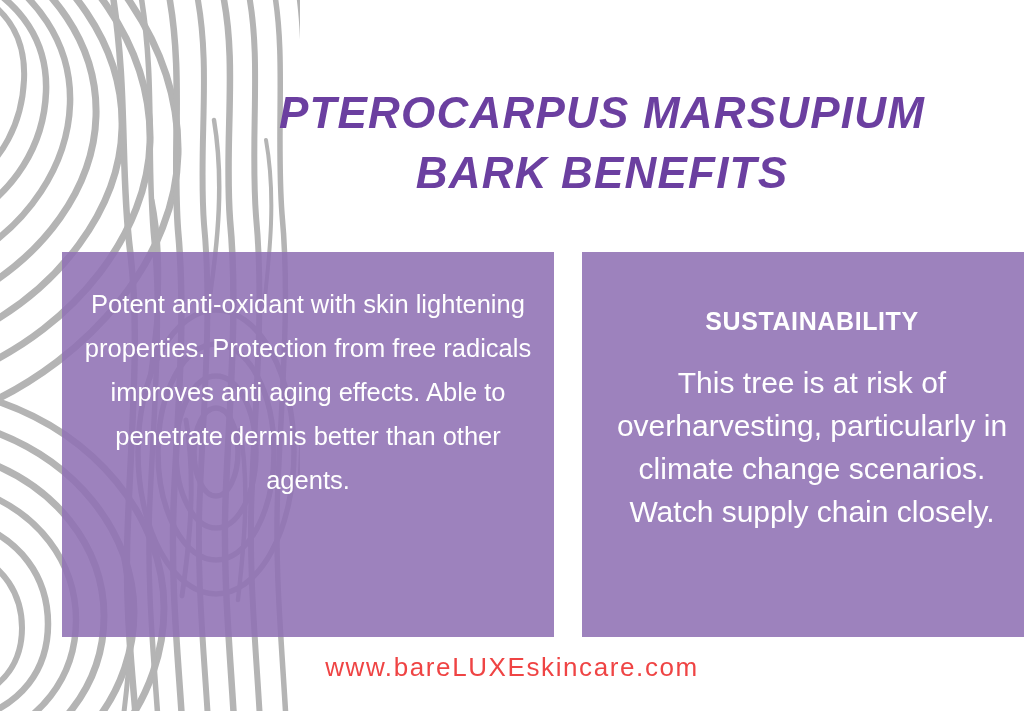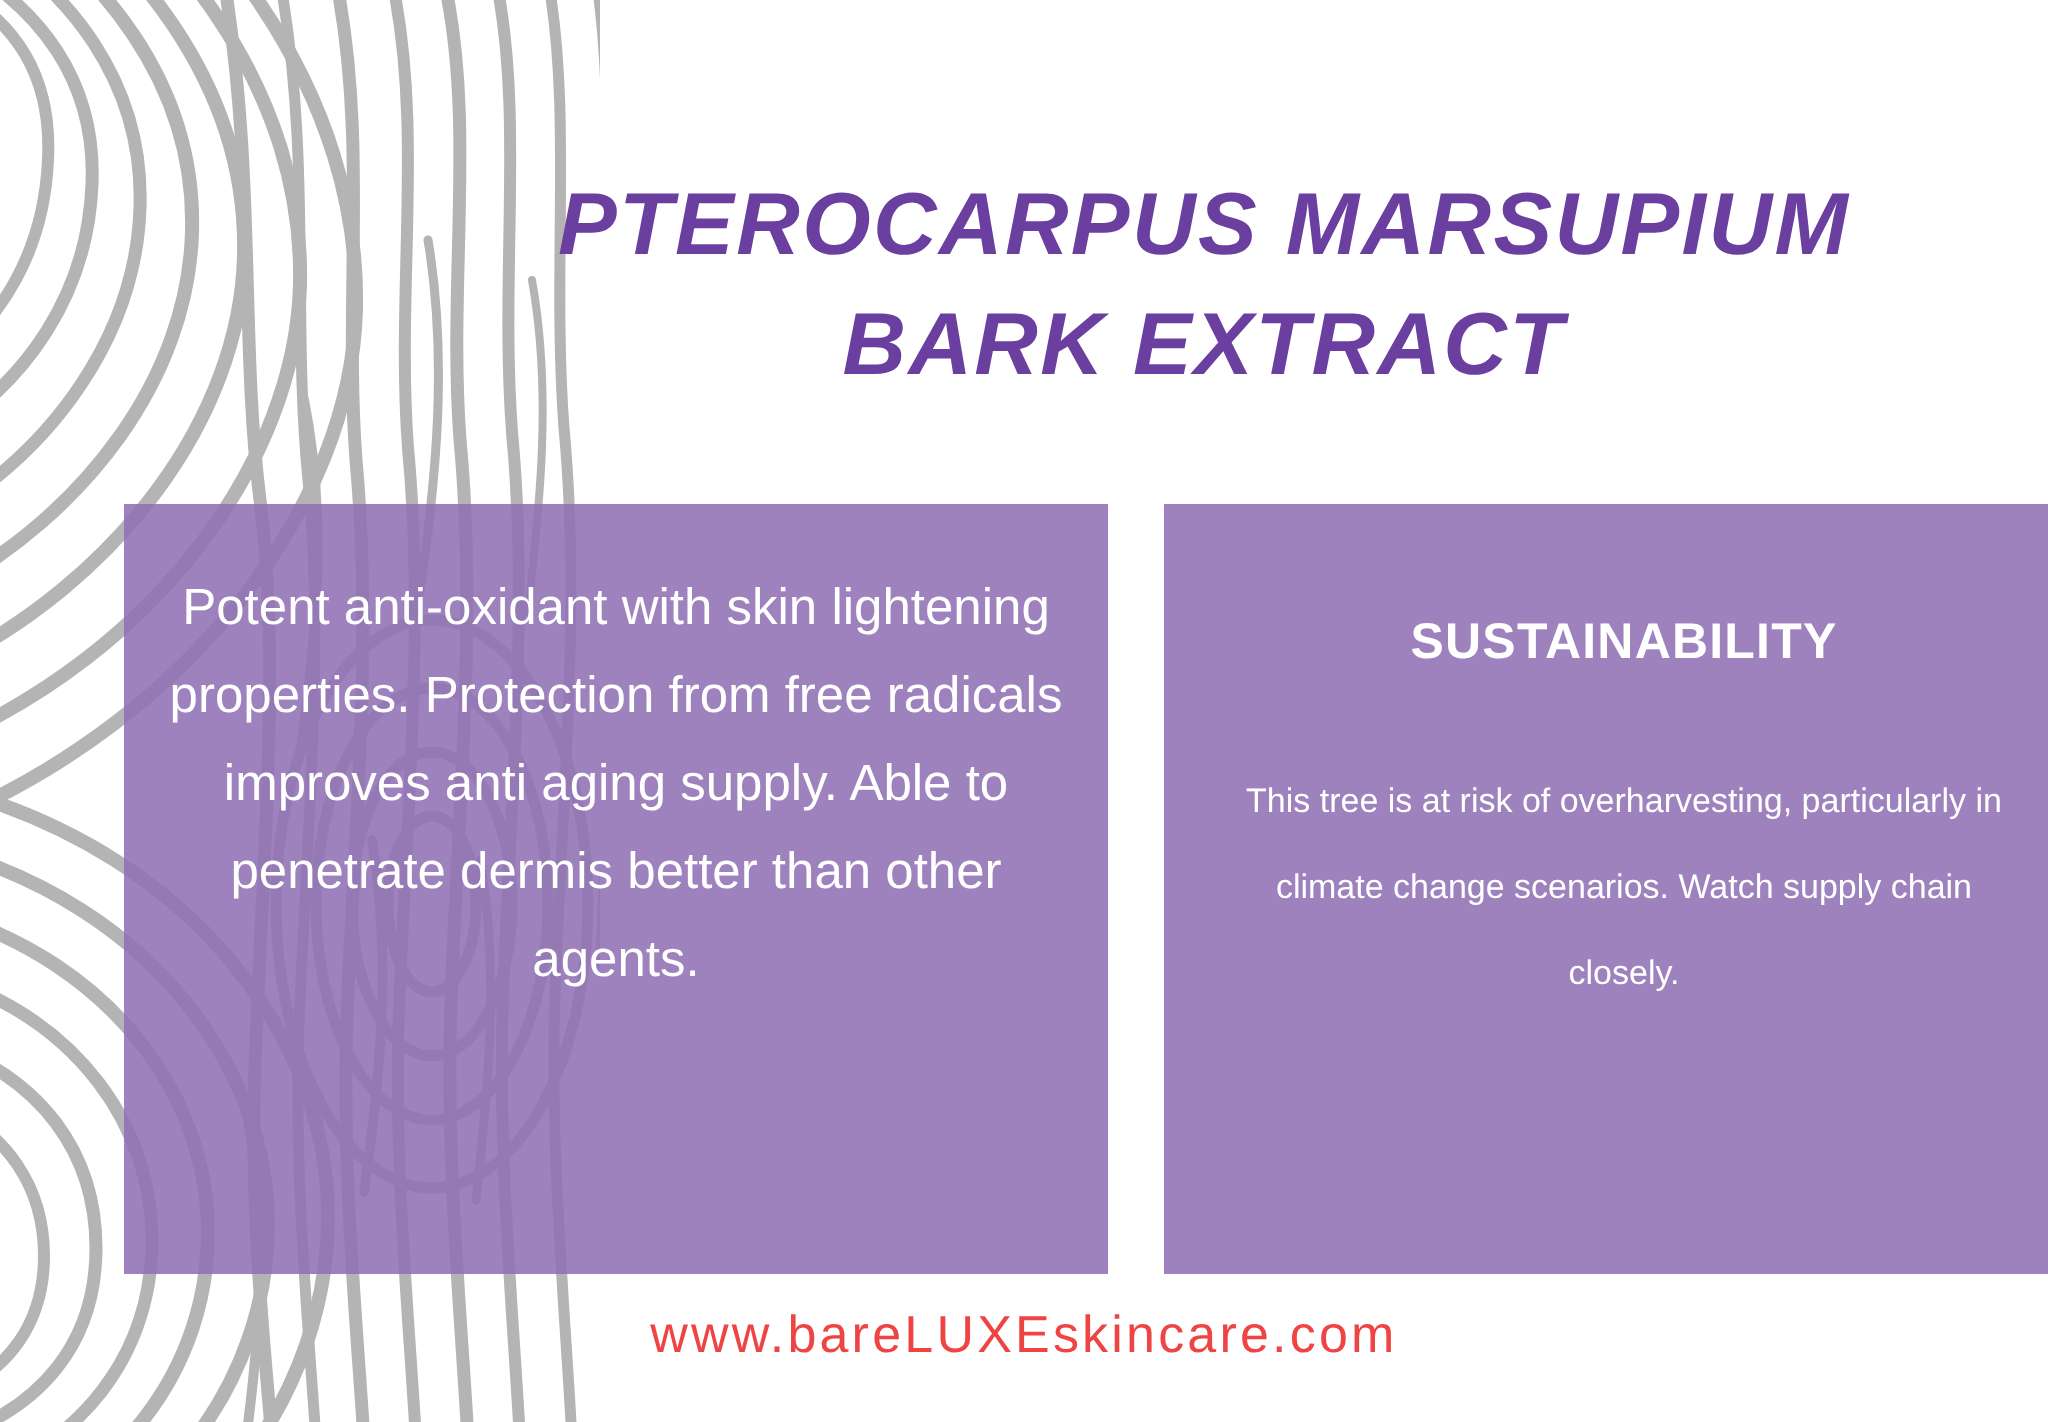--- a/index.html
+++ b/index.html
@@ -90,22 +90,22 @@
     font-family: "Liberation Sans", sans-serif;
     font-weight: normal;
     font-size: 25.5px;
     line-height: 44px;
     color: #ffffff;
   }
   .card-right .card-heading {
     margin-top: 55px;
   }
   .card-right .card-body {
-    margin-top: 43px;
-    font-size: 17px;
+    margin-top: 25px;
+    font-size: 30px;
     line-height: 43px;
   }
 
   
   .footer {
     position: absolute;
     left: 0;
     top: 652px;
     width: 1024px;
     text-align: center;
@@ -162,25 +162,25 @@
         <ellipse cx="216" cy="452" rx="22" ry="44" stroke-width="5.5"></ellipse>
         <ellipse cx="216" cy="452" rx="40" ry="76" stroke-width="5.5"></ellipse>
         <ellipse cx="216" cy="452" rx="58" ry="108" stroke-width="5.5"></ellipse>
         <ellipse cx="216" cy="452" rx="78" ry="142" stroke-width="5.5"></ellipse>
       </g>
     </svg>
   </div>
 
   <div class="title-block">
     <div class="title-line">PTEROCARPUS MARSUPIUM</div>
-    <div class="title-line">BARK EXTRACT</div>
+    <div class="title-line">BARK BENEFITS</div>
   </div>
 
   <div class="card card-left">
-    <div class="card-body">Potent anti-oxidant with skin lightening properties. Protection from free radicals improves anti aging supply. Able to penetrate dermis better than other agents.</div>
+    <div class="card-body">Potent anti-oxidant with skin lightening properties. Protection from free radicals improves anti aging effects. Able to penetrate dermis better than other agents.</div>
   </div>
 
   <div class="card card-right">
     <div class="card-heading">SUSTAINABILITY</div>
     <div class="card-body">This tree is at risk of overharvesting, particularly in climate change scenarios. Watch supply chain closely.</div>
   </div>
 
   <div class="footer">
     <span class="footer-url">www.bareLUXEskincare.com</span>
   </div>

